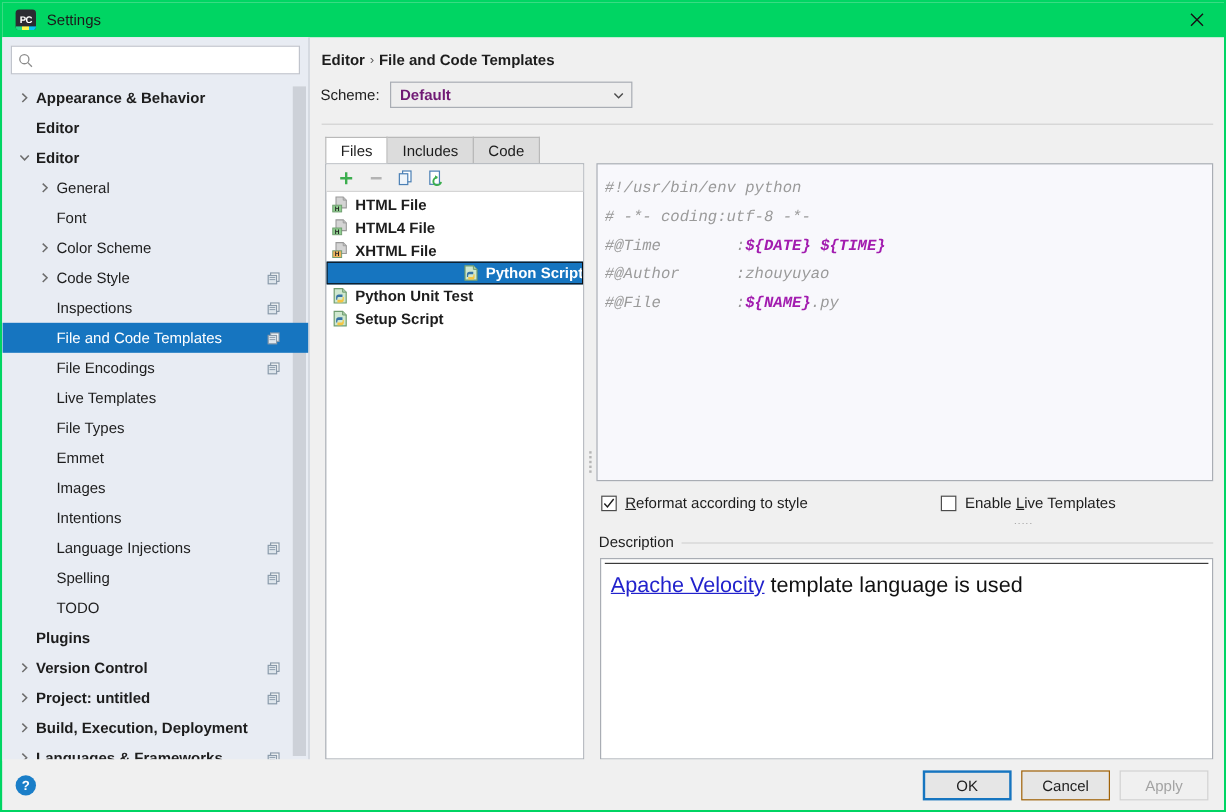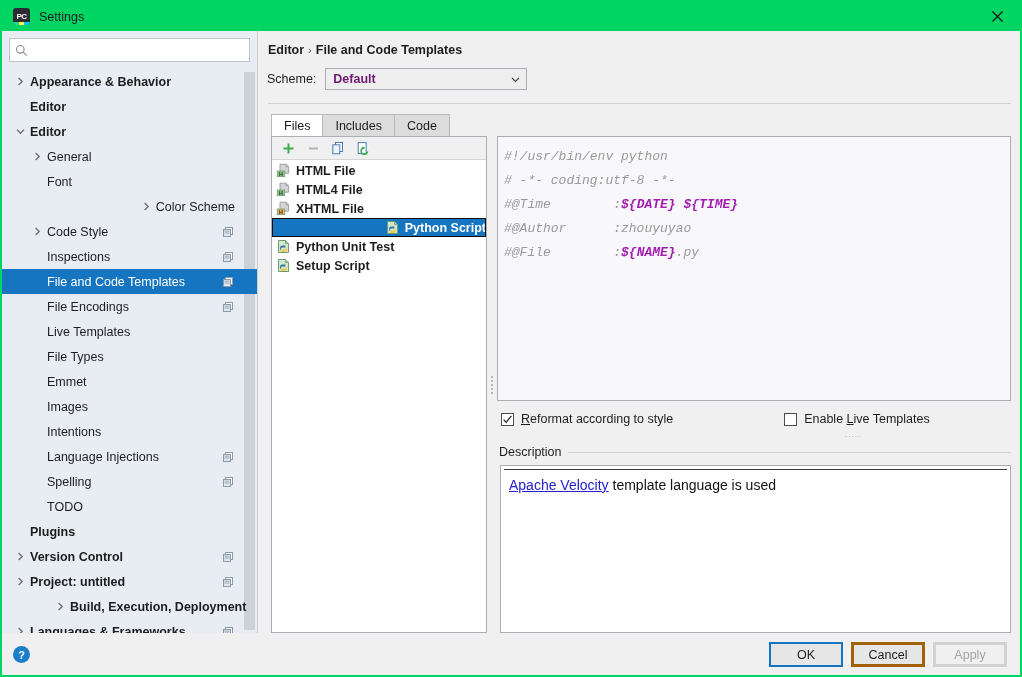--- a/index.html
+++ b/index.html
@@ -217,41 +217,41 @@
     margin: 19px 0 0 2px;
   }
   .desc-title { font-size: 12.5px; color: #1d1d1d; }
   .desc-rule { flex: 1 1 auto; height: 1px; background: #d2d2d2; }
   .desc-box {
     flex: 1 1 auto; min-height: 0;
     background: #ffffff; border: 1px solid #a9adb4;
     margin: 6px 0 0 3px; padding: 3px 0 0 0;
   }
   .desc-inner { border-top: 1px solid #3b3b3b; margin: 0 3px; padding: 7px 5px 0 5px; }
-  .desc-text { font-size: 14px; color: #111; }
+  .desc-text { font-size: 18px; color: #111; }
   .desc-text a { color: #2222cc; text-decoration: underline; }
 
   
   .footer {
     height: 42px; flex: 0 0 42px;
     background: #f0f0f0;
     display: flex; align-items: center;
     position: relative; padding: 0 13px 0 11px;
     border-top: 1px solid #f0f0f0;
   }
   .help-btn {
     width: 17px; height: 17px; border-radius: 50%;
     background: #1a7ec8; color: #fff;
     display: flex; align-items: center; justify-content: center;
     font-size: 11px; font-weight: bold; cursor: default;
   }
   .btns { margin-left: auto; display: flex; gap: 8px; }
   .btn {
     width: 74px; height: 25px;
-    border: 3px solid #a16207; background: #e6e6e6;
+    border: 1px solid #a16207; background: #e6e6e6;
     font-family: "Liberation Sans", sans-serif; font-size: 12.5px;
     color: #1d1d1d; display: flex; align-items: center; justify-content: center;
     cursor: default;
   }
   .btn.primary { border: 2px solid #1675c0; background: #e6e6e6; }
   .btn.disabled { color: #a3a3a3; background: #f0f0f0; border-color: #d2d2d2; }
 </style>
 </head>
 <body>
 
@@ -312,21 +312,21 @@
               <svg width="11" height="11" viewBox="0 0 11 11">
                 <path d="M3.6 2 L7.2 5.5 L3.6 9" fill="none" stroke="#6d6d6d" stroke-width="1.3"></path>
               </svg>
             </span>
             <span class="tr-label">General</span>
           </div>
           <div class="tree-row" style="padding-left: 29px;">
             <span class="arrow"></span>
             <span class="tr-label">Font</span>
           </div>
-          <div class="tree-row" style="padding-left: 29px; justify-content: flex-end;">
+          <div class="tree-row" style="padding-left: 29px;">
             <span class="arrow">
               <svg width="11" height="11" viewBox="0 0 11 11">
                 <path d="M3.6 2 L7.2 5.5 L3.6 9" fill="none" stroke="#6d6d6d" stroke-width="1.3"></path>
               </svg>
             </span>
             <span class="tr-label">Color Scheme</span>
           </div>
           <div class="tree-row" style="padding-left: 29px;">
             <span class="arrow">
               <svg width="11" height="11" viewBox="0 0 11 11">
@@ -432,21 +432,21 @@
                 <path d="M3.6 2 L7.2 5.5 L3.6 9" fill="none" stroke="#6d6d6d" stroke-width="1.3"></path>
               </svg>
             </span>
             <span class="tr-label bold">Project: untitled</span>
             <span class="copy-badge"><svg width="12" height="12" viewBox="0 0 12 12">
                 <rect x="3.5" y="1.5" width="7" height="7" fill="#ffffff" stroke="#8b9bab" stroke-width="1"></rect>
                 <rect x="1.5" y="3.5" width="7" height="7" fill="#dfe6ec" stroke="#8b9bab" stroke-width="1"></rect>
                 <path d="M2.6 5.2 H7.4 M2.6 7 H7.4" stroke="#8b9bab" stroke-width="0.8"></path>
               </svg></span>
           </div>
-          <div class="tree-row" style="padding-left: 12px; margin-left: 40px;">
+          <div class="tree-row" style="padding-left: 12px;">
             <span class="arrow">
               <svg width="11" height="11" viewBox="0 0 11 11">
                 <path d="M3.6 2 L7.2 5.5 L3.6 9" fill="none" stroke="#6d6d6d" stroke-width="1.3"></path>
               </svg>
             </span>
             <span class="tr-label bold">Build, Execution, Deployment</span>
           </div>
           <div class="tree-row" style="padding-left: 12px;">
             <span class="arrow">
               <svg width="11" height="11" viewBox="0 0 11 11">

